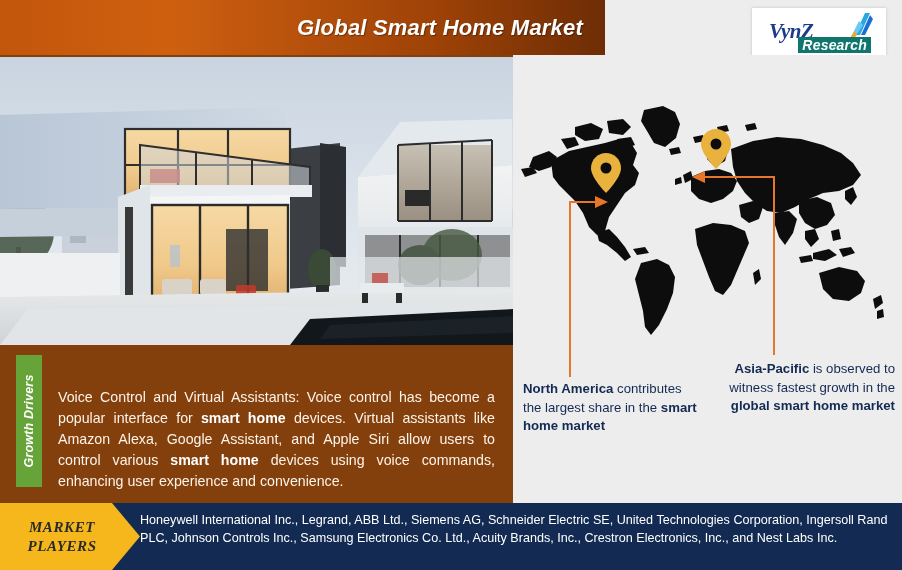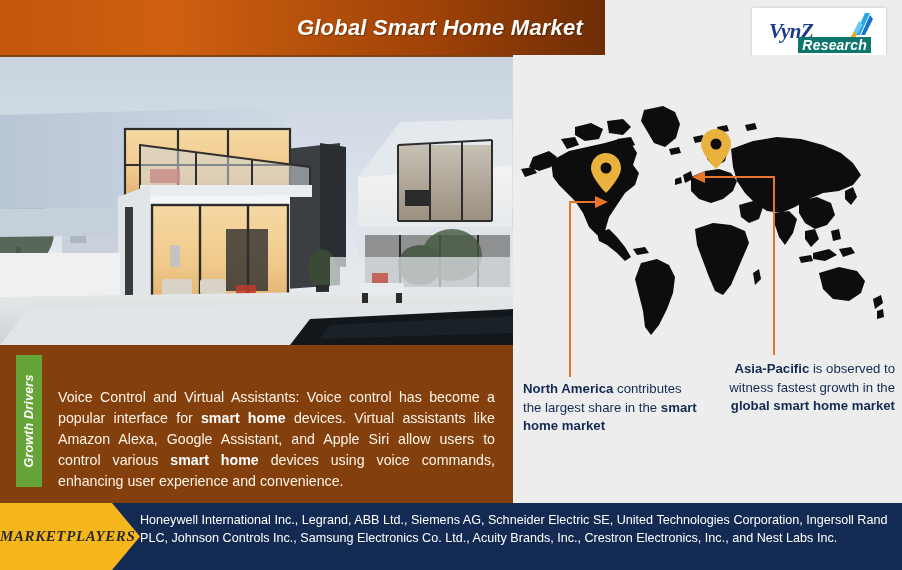--- a/index.html
+++ b/index.html
@@ -133,22 +133,22 @@
   .footer {
     position: absolute; left: 0; top: 503px;
     width: 902px; height: 67px;
     background: #132a52;
   }
   .players-badge {
     position: absolute; left: 0; top: 0;
     width: 140px; height: 67px;
     background: #f5b71c;
     clip-path: polygon(0 0, 112px 0, 140px 50%, 112px 100%, 0 100%);
-    display: flex; flex-direction: row;
-    align-items: center; justify-content: space-between;
+    display: flex; flex-direction: column;
+    align-items: center; justify-content: center;
     padding-right: 16px;
   }
   .players-badge span {
     font-family: "Liberation Serif", serif;
     color: #2b2b2b;
     font-size: 15px; font-weight: bold; font-style: italic;
     letter-spacing: .6px; line-height: 19px;
   }
   .players-text {
     position: absolute; left: 140px; top: 8px;

